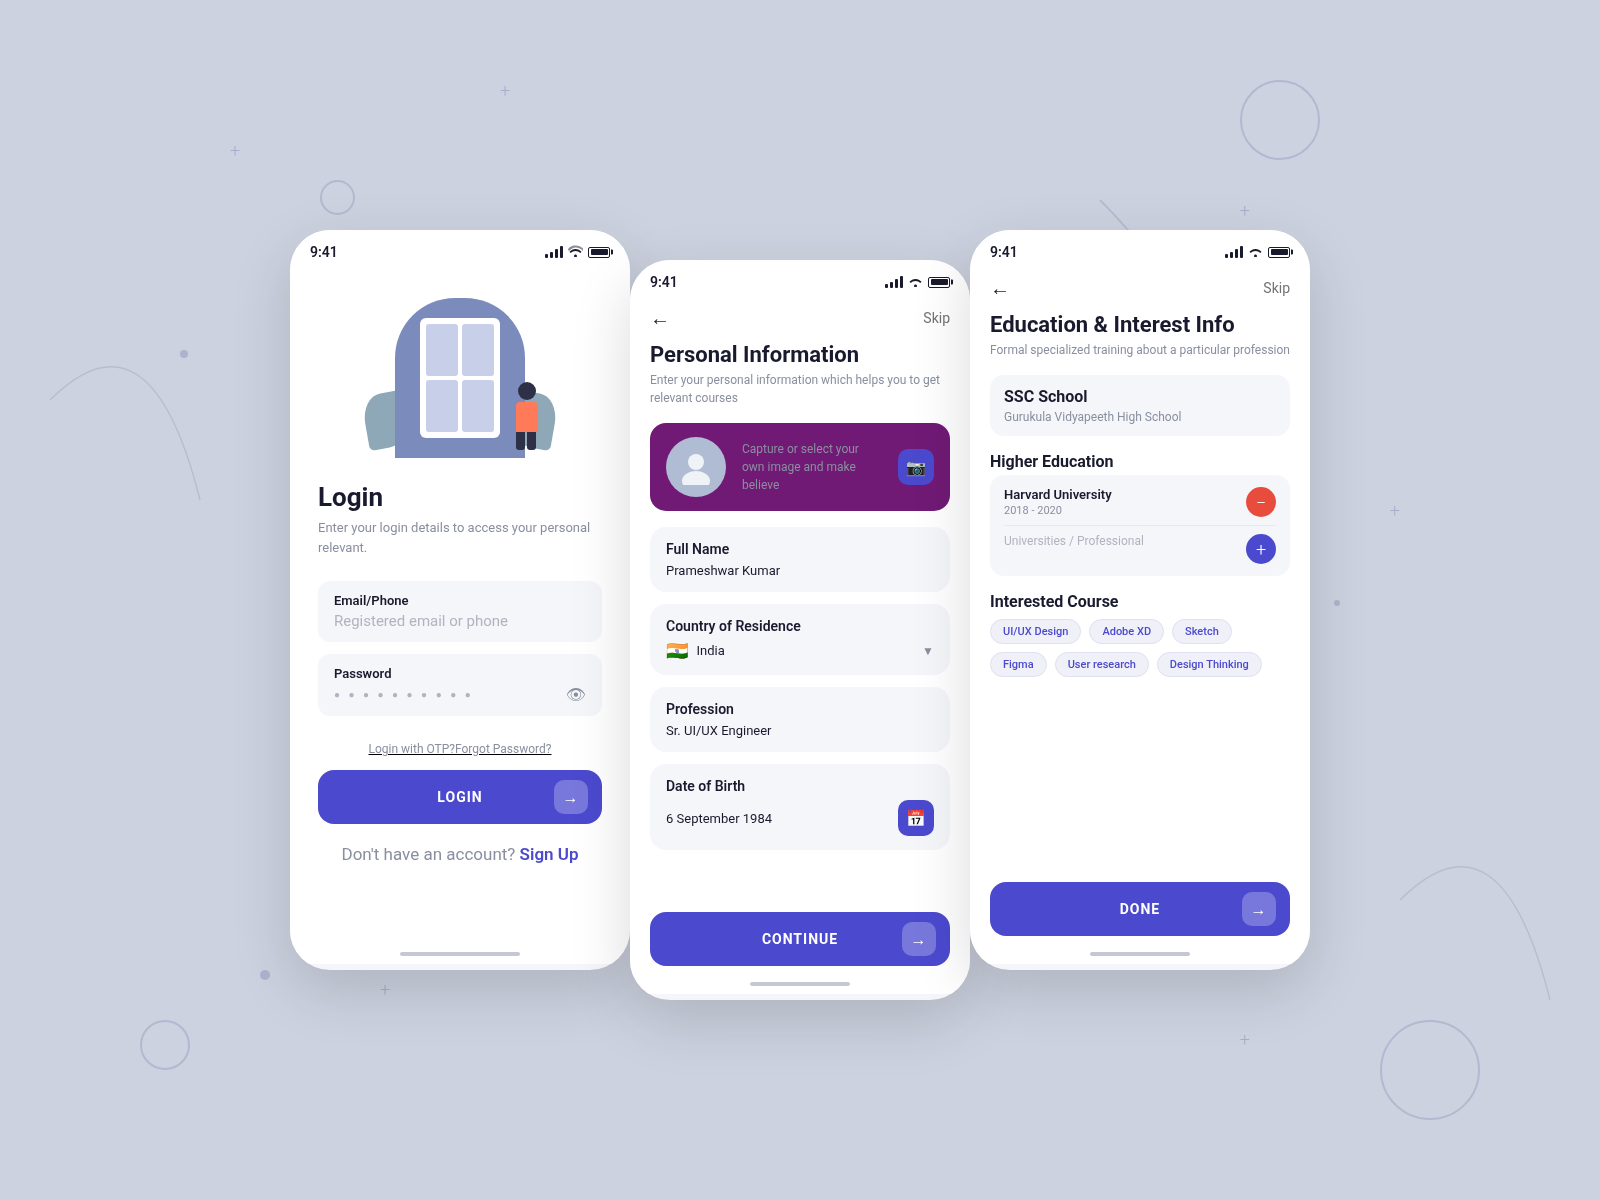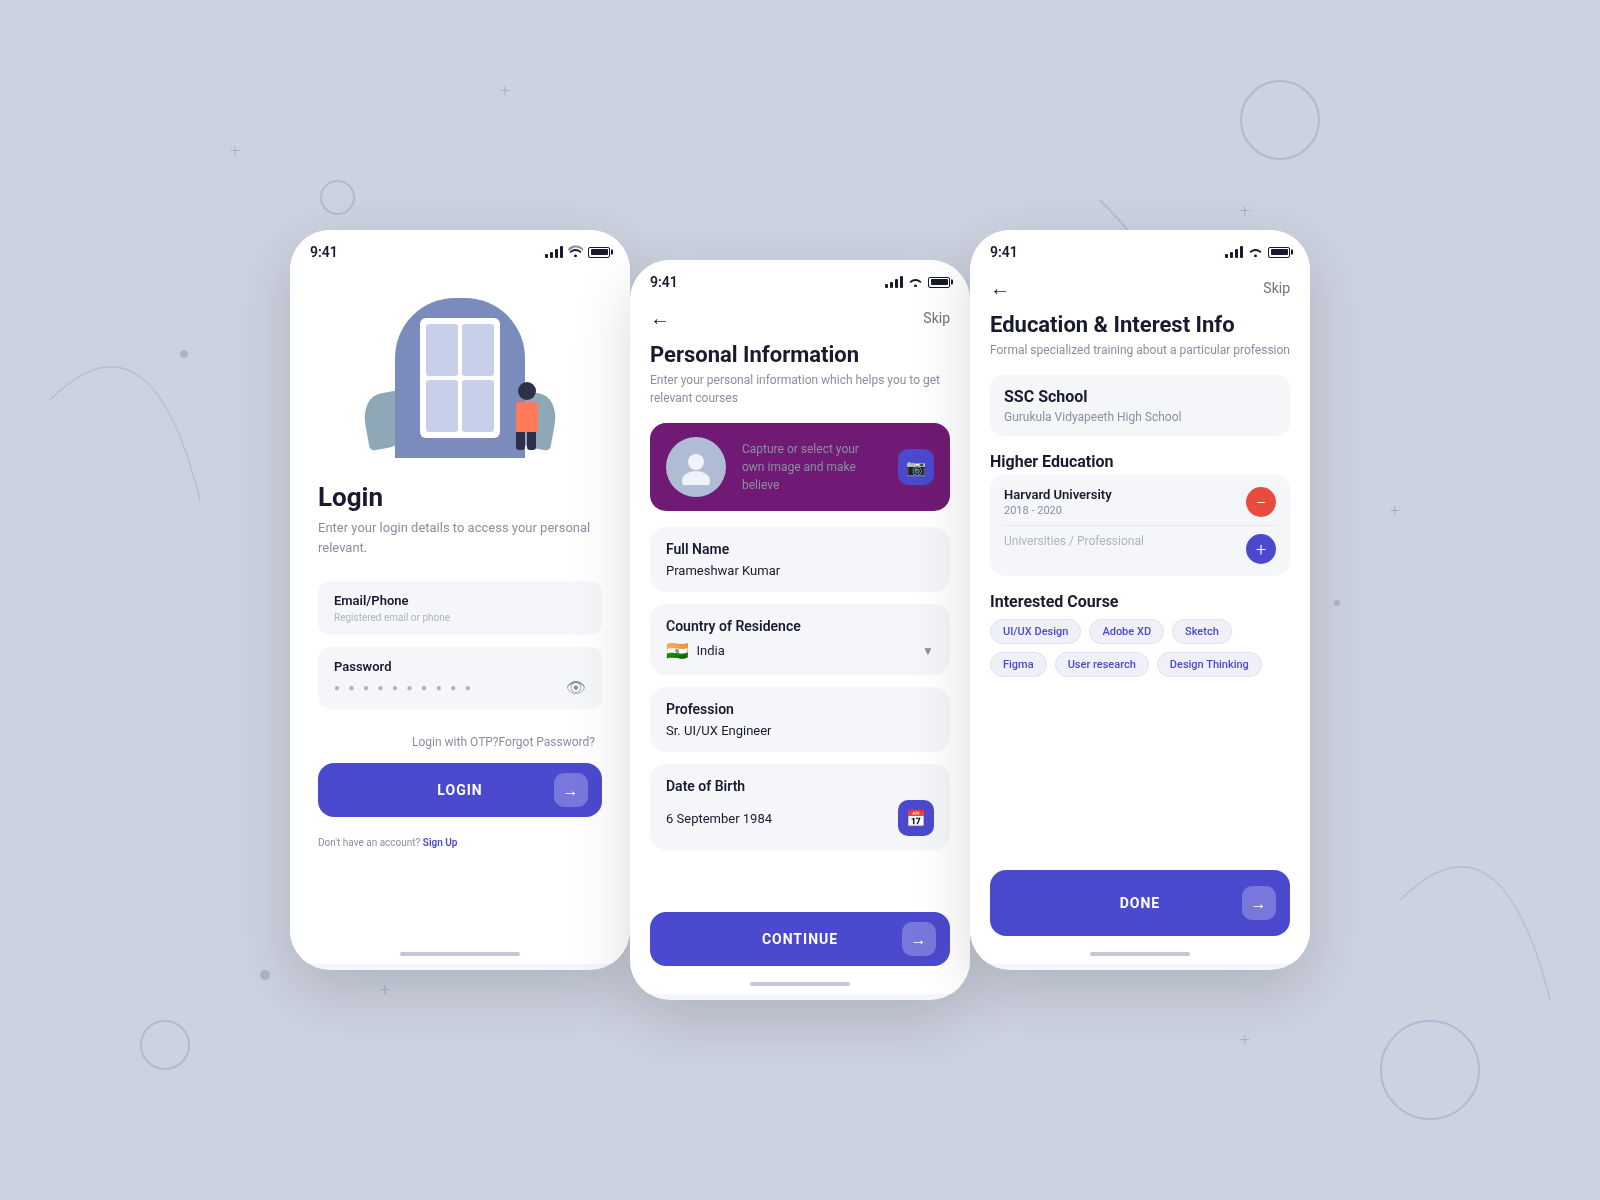--- a/index.html
+++ b/index.html
@@ -276,21 +276,21 @@
     }
 
     .input-label {
       font-size: 13px;
       font-weight: 600;
       color: #1a1a2e;
       margin-bottom: 4px;
     }
 
     .input-value {
-      font-size: 10px;
+      font-size: 15px;
       color: #b0b4c0;
     }
 
     .input-row {
       display: flex;
       justify-content: space-between;
       align-items: center;
     }
 
     .password-dots {
@@ -299,22 +299,23 @@
       letter-spacing: 3px;
     }
 
     .eye-icon {
       font-size: 16px;
       color: #8a8fa0;
     }
 
     .login-options {
       display: flex;
-      justify-content: flex-end;
-      margin: 14px 7px;
+      justify-content: center;
+      margin: 14px 0;
+      text-decoration: underline;
     }
 
     .login-option-text {
       font-size: 12px;
       color: #8a8fa0;
     }
 
     .login-button {
       background: #4B4ACF;
       color: white;
@@ -337,22 +338,22 @@
       height: 34px;
       background: rgba(255,255,255,0.25);
       border-radius: 10px;
       display: flex;
       align-items: center;
       justify-content: center;
       font-size: 16px;
     }
 
     .signup-row {
-      text-align: left;
-      font-size: 10px;
+      text-align: center;
+      font-size: 17px;
       color: #8a8fa0;
     }
 
     .signup-link {
       color: #4B4ACF;
       font-weight: 600;
     }
 
     .home-indicator {
       width: 120px;
@@ -679,21 +680,21 @@
       font-size: 11px;
       font-weight: 500;
       border: 1px solid #e0e0f0;
     }
 
     .done-button {
       background: #4B4ACF;
       color: white;
       margin: 12px 20px;
       border-radius: 16px;
-      height: 66px;
+      height: 54px;
       display: flex;
       align-items: center;
       justify-content: center;
       font-size: 14px;
       font-weight: 700;
       letter-spacing: 1px;
       position: relative;
       flex-shrink: 0;
     }
   </style>

